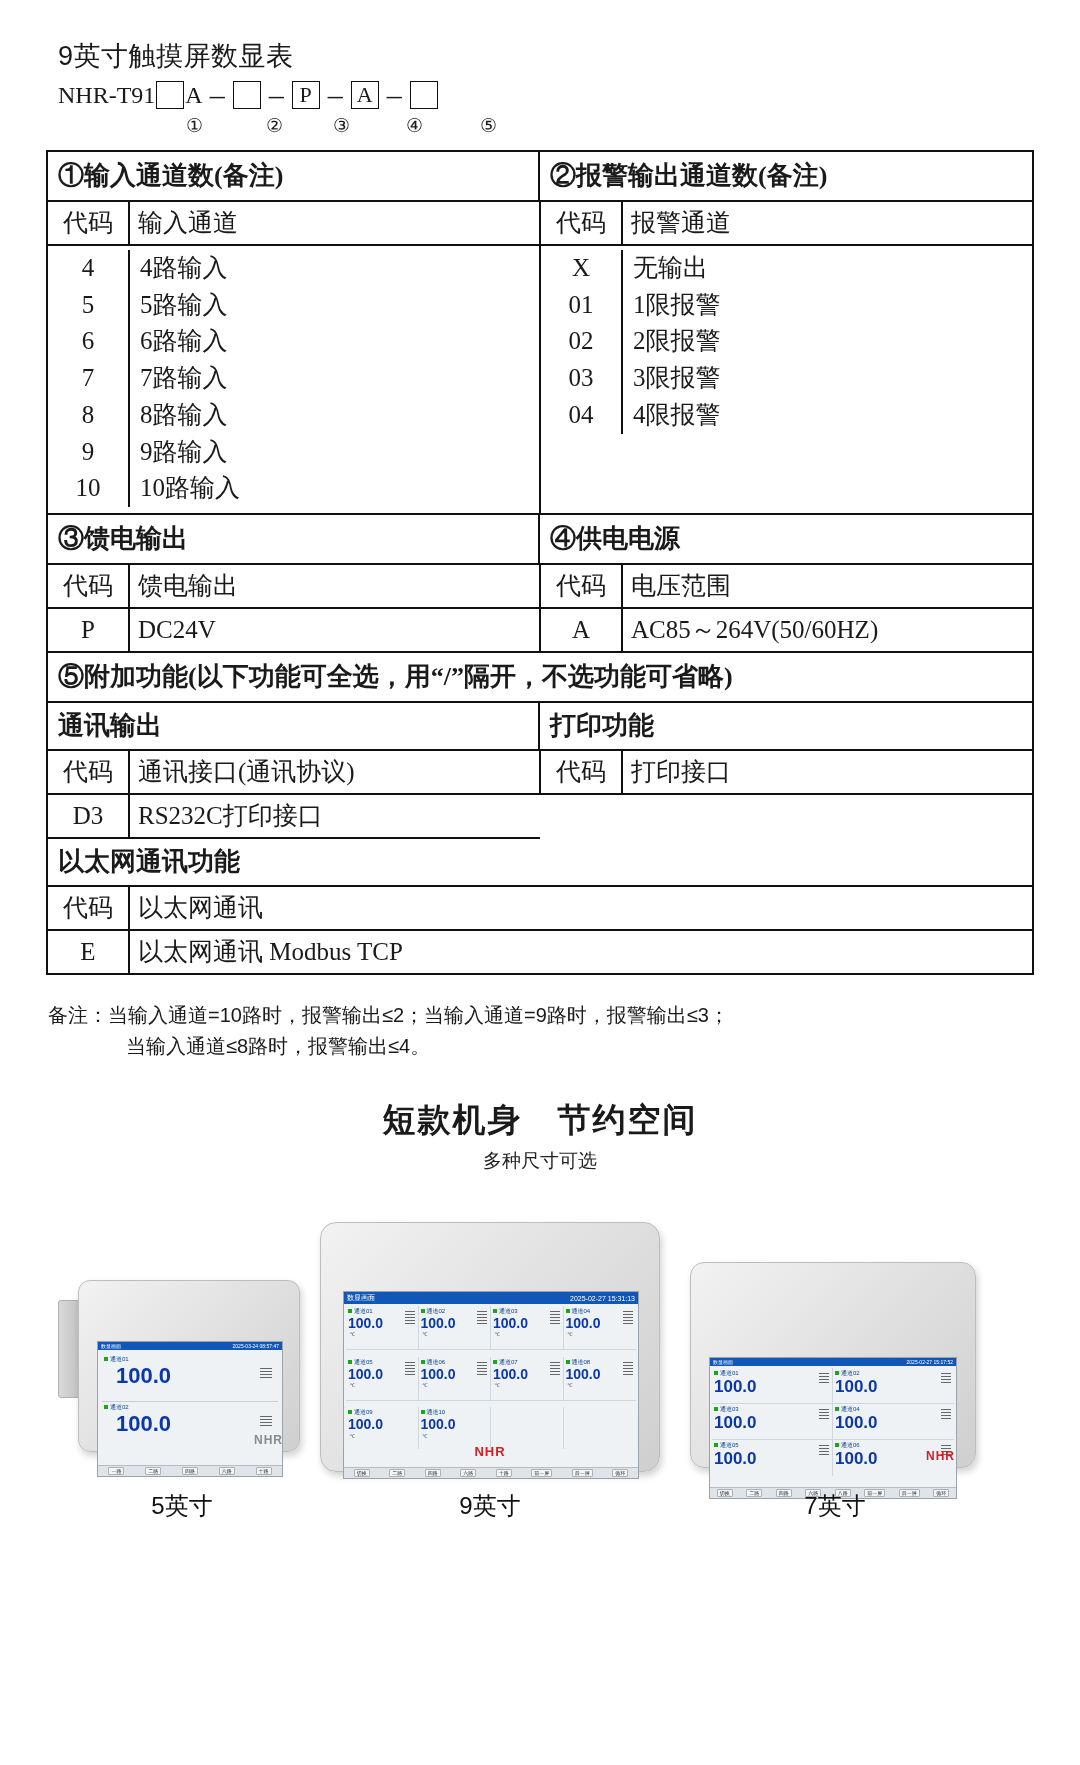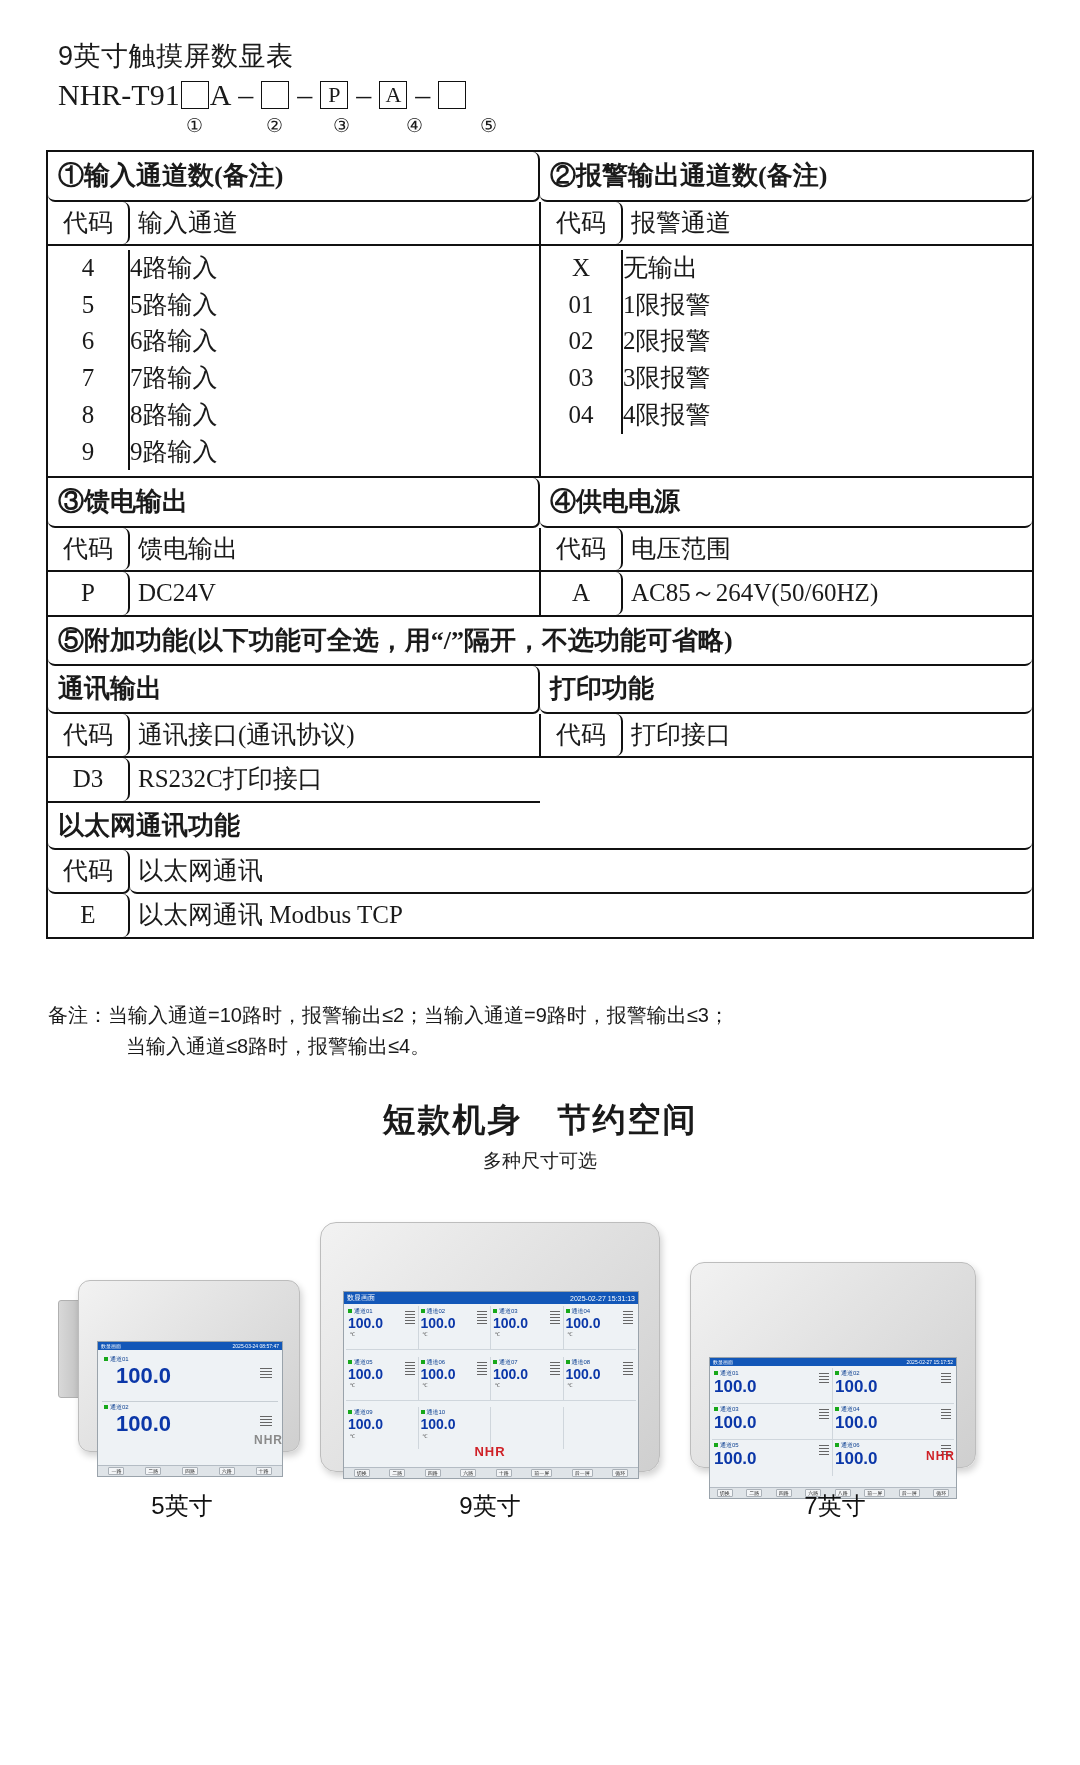--- a/index.html
+++ b/index.html
@@ -32,21 +32,21 @@
   }
   .model-row {
     position: absolute;
     left: 58px;
     top: 78px;
     display: flex;
     align-items: center;
     font-size: 30px;
     font-family: "Liberation Serif", serif;
   }
-  .model-row .txt { font-size: 30px; letter-spacing: 0px; }
+  .model-row .txt { font-size: 24px; letter-spacing: 0px; }
   .blankbox {
     display: inline-block;
     width: 26px;
     height: 26px;
     border: 1.6px solid #111;
     margin: 0 1px;
     vertical-align: middle;
   }
   .codebox {
     display: inline-block;
@@ -83,21 +83,20 @@
     border: 2px solid #111;
     box-sizing: border-box;
     font-family: "Liberation Serif", serif;
   }
   .srow { display: flex; width: 100%; }
   .scell {
     box-sizing: border-box;
     padding: 3px 8px;
     font-size: 25px;
     line-height: 1.45;
-    border-radius: 7px;
   }
   .bb { border-bottom: 2px solid #111; }
   .br { border-right: 2px solid #111; }
   .half { width: 50%; }
   .hdr { font-weight: bold; font-size: 26px; padding: 5px 10px; }
   .code-col {
     width: 82px;
     text-align: center;
     flex: 0 0 82px;
   }
@@ -111,20 +110,21 @@
   }
   .listline .c {
     width: 82px;
     flex: 0 0 82px;
     text-align: center;
     border-right: 2px solid #111;
     box-sizing: border-box;
   }
   .listline .d {
     flex: 1 1 auto;
+    padding-left: 10px;
     box-sizing: border-box;
   }
   .subhdr { font-weight: bold; font-size: 26px; padding: 4px 10px; }
 
   
   .remark {
     position: absolute;
     left: 48px;
     top: 1000px;
     width: 990px;
@@ -335,20 +335,24 @@
             <span class="d">7路输入</span>
           </div>
         <div class="listline">
             <span class="c">8</span>
             <span class="d">8路输入</span>
           </div>
         <div class="listline">
             <span class="c">9</span>
             <span class="d">9路输入</span>
           </div>
+        <div class="listline">
+            <span class="c">10</span>
+            <span class="d">10路输入</span>
+          </div>
       </div>
       <div class="half bb cell-list" style="padding:4px 0 6px 0">
         <div class="listline">
             <span class="c">X</span>
             <span class="d">无输出</span>
           </div>
         <div class="listline">
             <span class="c">01</span>
             <span class="d">1限报警</span>
           </div>

